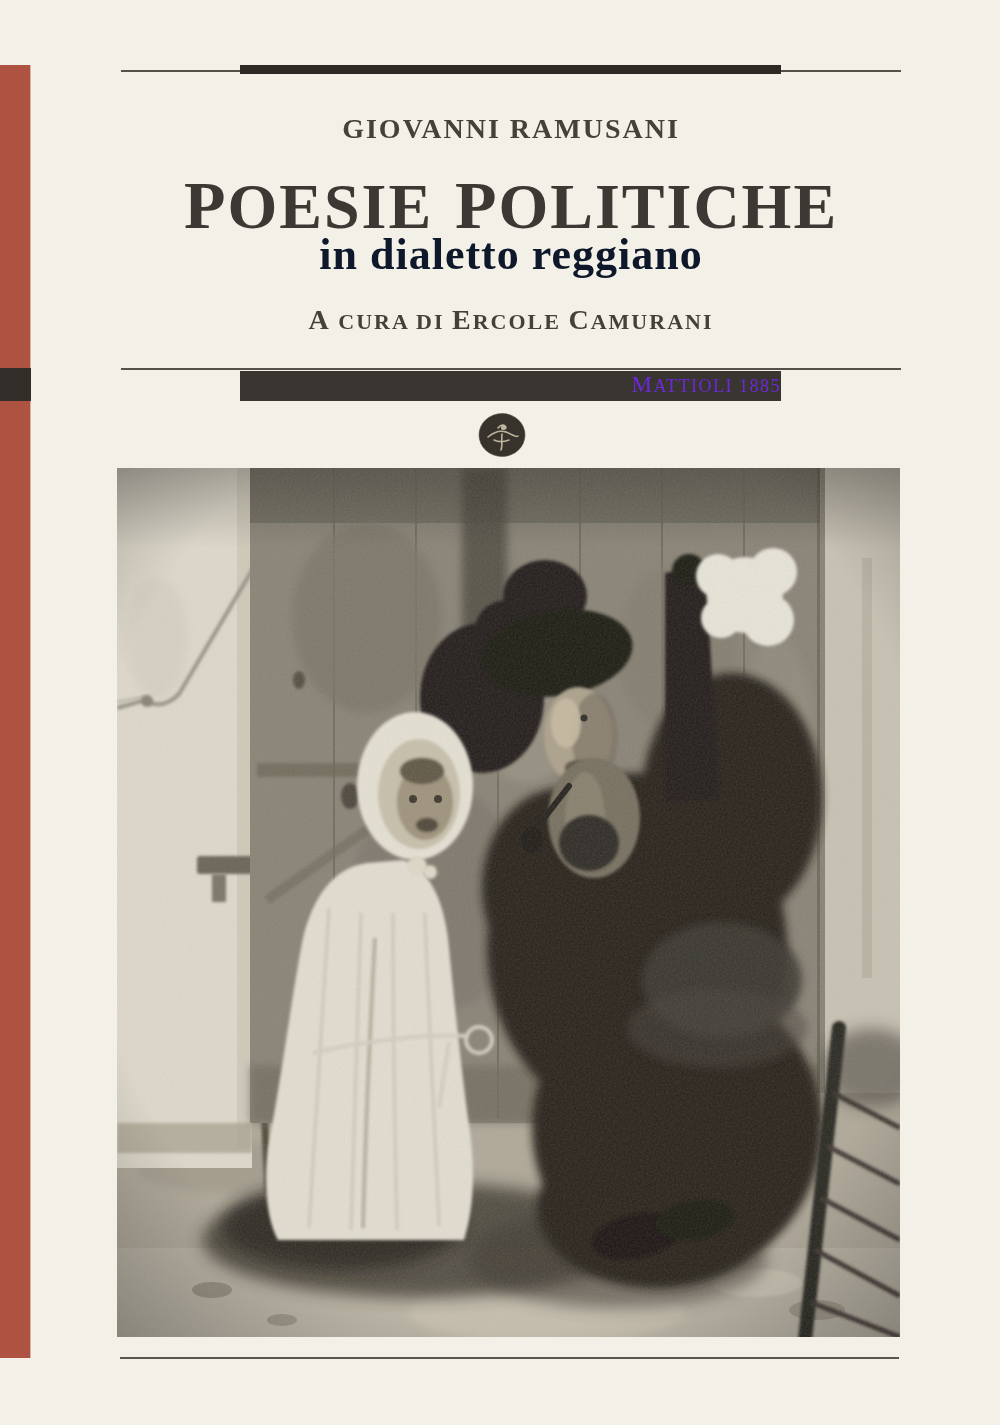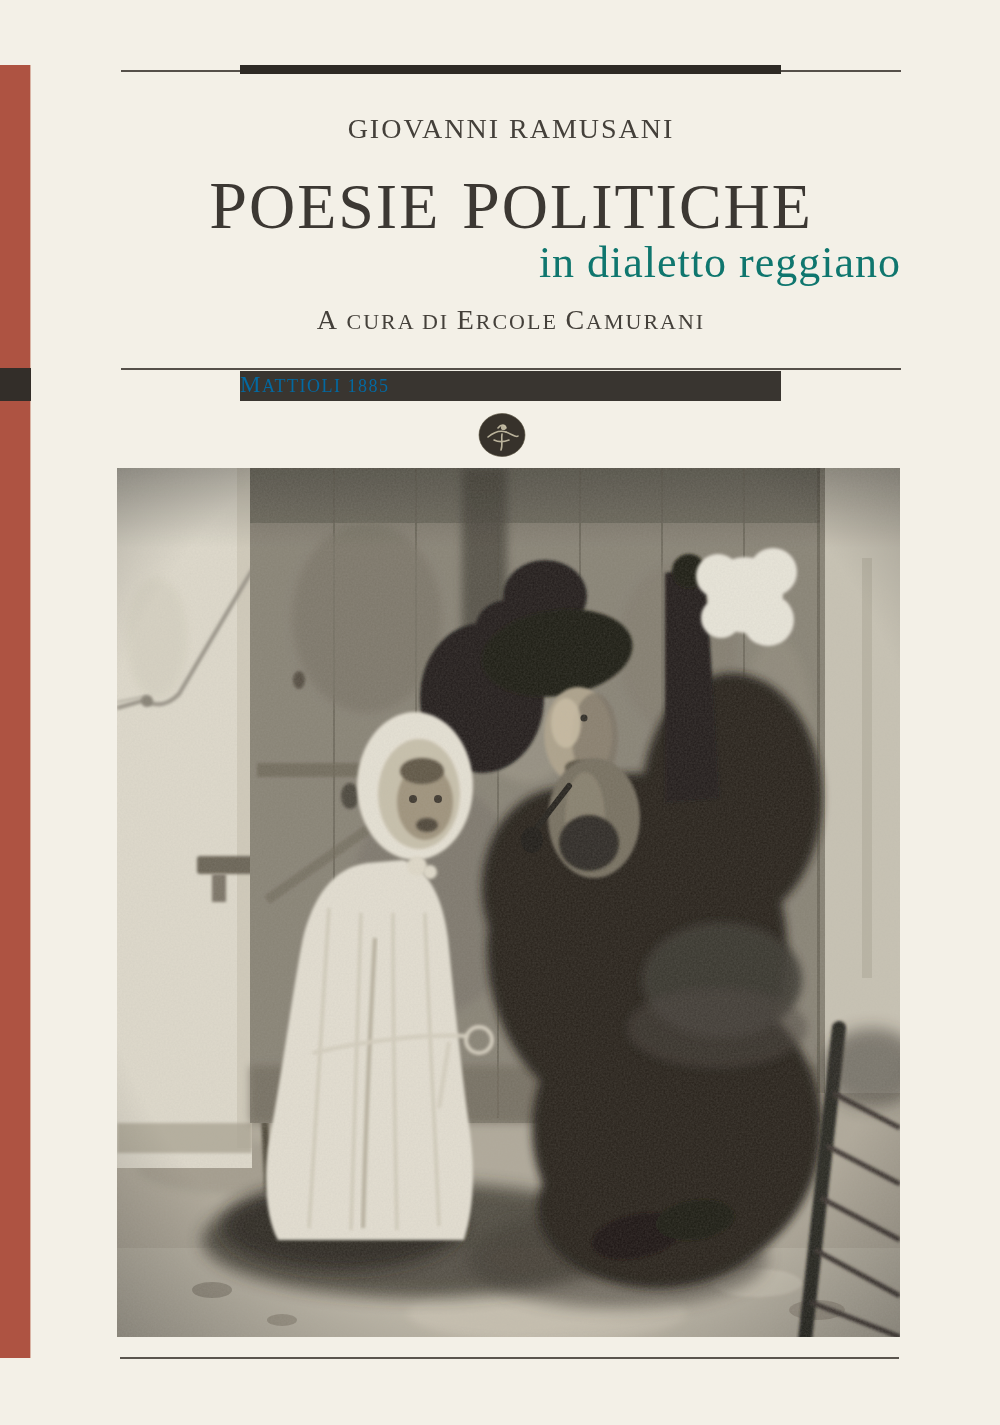--- a/index.html
+++ b/index.html
@@ -14,32 +14,32 @@
   
   .spine-stripe{position:absolute;left:0;top:65px;width:30px;height:1293px;background:#ae5342;border-right:1px solid #d9b3a4;}
   .spine-black{position:absolute;left:0;top:368px;width:31px;height:33px;background:#332e29;}
   
   .rule{position:absolute;height:2px;background:#55504a;}
   .rule-top{left:121px;top:70px;width:780px;}
   .rule-mid{left:121px;top:368px;width:780px;}
   .rule-bottom{left:120px;top:1357px;width:779px;background:#5a554e;}
   .bar-top{position:absolute;left:240px;top:65px;width:541px;height:9px;background:#2d2a25;}
   
-  .textcol{position:absolute;left:121px;width:780px;text-align:center;line-height:1;white-space:nowrap;}
+  .textcol{position:absolute;left:121px;width:780px;text-align:center;line-height:1;white-space:nowrap;font-weight:bold;}
   .author{top:115px;font-size:28px;letter-spacing:2px;color:#44403a;}
   .title{top:171px;font-size:68px;letter-spacing:2px;color:#3c3833;}
   .title .sc{font-size:64px;}
   .title .wordgap{display:inline-block;width:0.32em;}
-  .subtitle{top:241px;font-size:44px;letter-spacing:1px;color:#0f766e;text-align:right;}
+  .subtitle{top:233px;font-size:44px;letter-spacing:1px;color:#0f172a;}
   .editor{top:306px;font-size:28px;letter-spacing:2px;color:#44403a;}
   .editor .sc{font-size:22px;}
   
   .pub-band{position:absolute;left:240px;top:371px;width:541px;height:30px;background:#393530;}
-  .pub-text{position:absolute;left:240px;top:373px;width:541px;text-align:left;line-height:1;
-            font-size:23px;letter-spacing:1.5px;color:#0369a1;white-space:nowrap;}
+  .pub-text{position:absolute;left:240px;top:373px;width:541px;text-align:right;line-height:1;
+            font-size:23px;letter-spacing:1.5px;color:#6d28d9;white-space:nowrap;}
   .pub-text .sc{font-size:18px;}
   
   .emblem{position:absolute;left:476px;top:412px;width:52px;height:48px;}
   
   .photo{position:absolute;left:117px;top:468px;width:783px;height:869px;background:#9a948a;}
   .photo svg{display:block;width:783px;height:869px;}
 </style>
 </head>
 <body>
 

